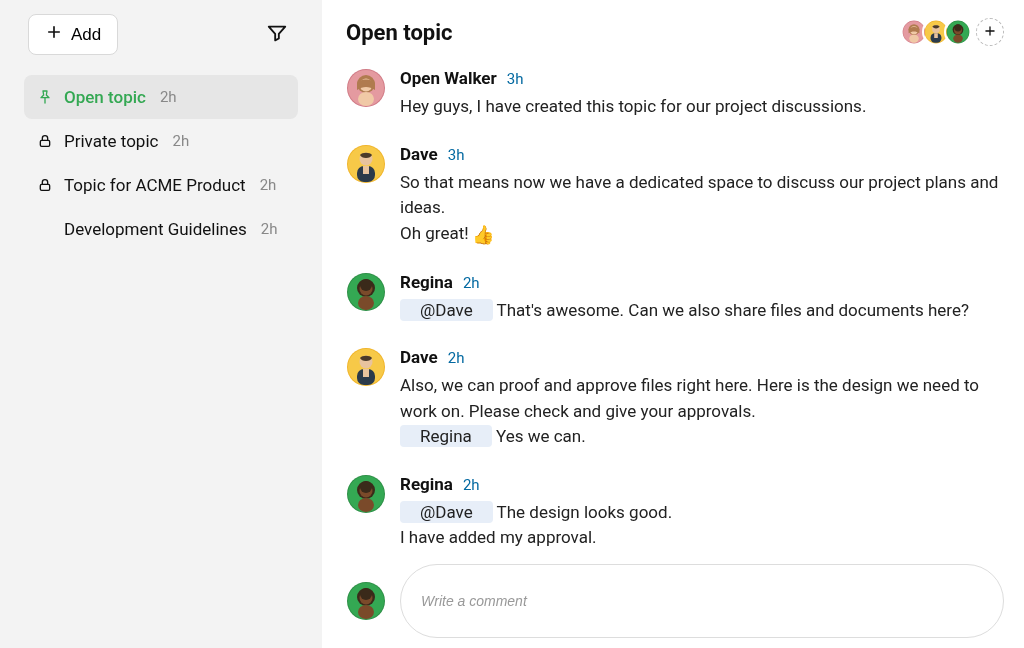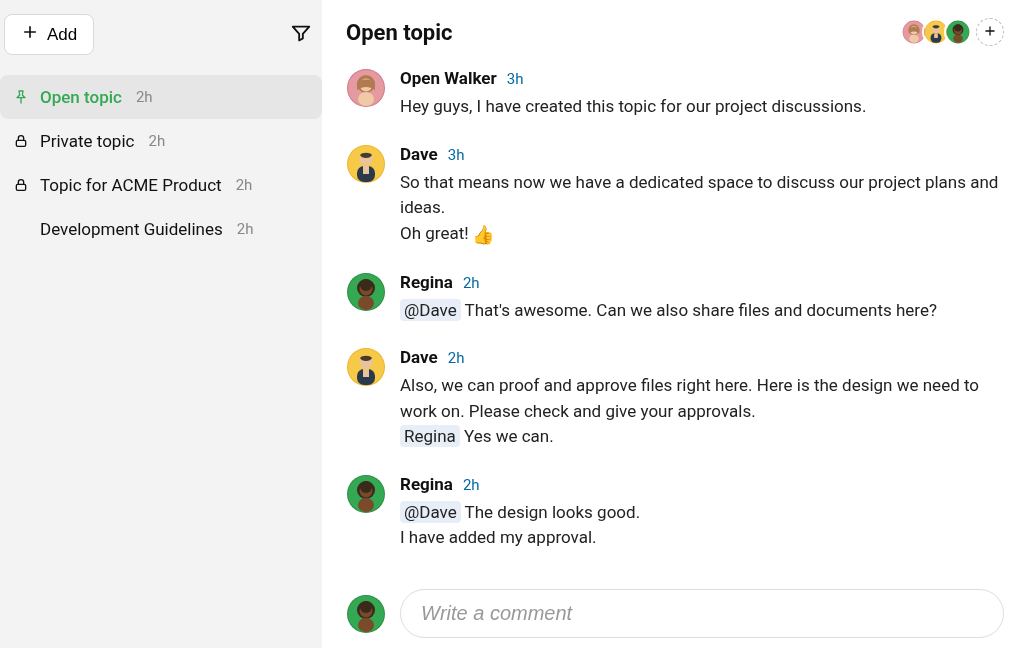--- a/index.html
+++ b/index.html
@@ -1,20 +1,20 @@
 <!DOCTYPE html>
 <html><head>
 <meta charset="utf-8">
 <style>
   * { box-sizing: border-box; margin: 0; padding: 0; }
   html, body { height: 100%; font-family: -apple-system, BlinkMacSystemFont, "Segoe UI", Roboto, Helvetica, Arial, sans-serif; font-size: 16px; color: #111; }
   body { display: flex; width: 1024px; height: 648px; overflow: hidden; background: #fff; }
 
   
-  .sidebar { width: 322px; background: #f3f3f3; padding: 14px 0; display: flex; flex-direction: column; }
+  .sidebar { width: 322px; background: #f3f3f3; padding: 14px 24px; display: flex; flex-direction: column; }
   .sidebar-top { display: flex; align-items: center; justify-content: space-between; margin-bottom: 20px; padding: 0 4px; }
   .add-btn { display: inline-flex; align-items: center; gap: 8px; background: #fff; border: 1px solid #d9d9d9; border-radius: 8px; padding: 8px 16px; font-size: 17px; font-weight: 500; cursor: pointer; }
   .add-btn svg { width: 18px; height: 18px; }
   .filter-btn { background: none; border: none; cursor: pointer; padding: 6px; }
   .filter-btn svg { width: 22px; height: 22px; stroke: #111; }
 
   .topic-list { list-style: none; }
   .topic-item { display: flex; align-items: center; gap: 10px; padding: 12px 12px; border-radius: 8px; cursor: pointer; font-size: 17px; }
   .topic-item.active { background: #e6e6e6; color: #34a853; font-weight: 500; }
   .topic-item .tic { width: 18px; display: inline-flex; justify-content: center; }
@@ -35,29 +35,29 @@
 
   .messages { flex: 1; overflow-y: auto; padding-right: 4px; }
   .msg { display: flex; gap: 14px; margin-bottom: 24px; }
   .msg .avatar { width: 40px; height: 40px; border-radius: 50%; flex-shrink: 0; display: inline-flex; align-items: center; justify-content: center; overflow: hidden; }
   .msg .body { flex: 1; }
   .msg .meta { display: flex; align-items: baseline; gap: 10px; margin-bottom: 6px; }
   .msg .author { font-weight: 700; font-size: 17px; }
   .msg .time { color: #0369a1; font-size: 15px; }
   .msg .text { font-size: 17px; line-height: 1.5; color: #222; }
   .msg .text .line { display: block; }
-  .mention { background: #e7eef8; border-radius: 4px; padding: 1px 4px; color: #222; }
+  .mention { background: #e7eef8; border-radius: 4px; padding: 1px 20px; color: #222; }
   .emoji { font-size: 18px; vertical-align: -2px; }
 
   
   .avatar svg, .stack-av svg { width: 100%; height: 100%; display: block; }
 
   .compose { display: flex; align-items: center; gap: 14px; padding-top: 6px; }
   .compose .avatar { width: 40px; height: 40px; border-radius: 50%; overflow: hidden; }
-  .compose-input { flex: 1; border: 1px solid #ddd; border-radius: 999px; padding: 12px 20px; font-size: 20px; color: #701a75; outline: none; }
+  .compose-input { flex: 1; border: 1px solid #ddd; border-radius: 999px; padding: 28px 20px; font-size: 14px; color: #701a75; outline: none; }
   .compose-input::placeholder { color: #999; font-style: italic; }
 
   .noicon { width: 18px; display: inline-block; }
 </style>
 </head>
 <body>
 
 <aside class="sidebar">
   <div class="sidebar-top">
     <button class="add-btn">

